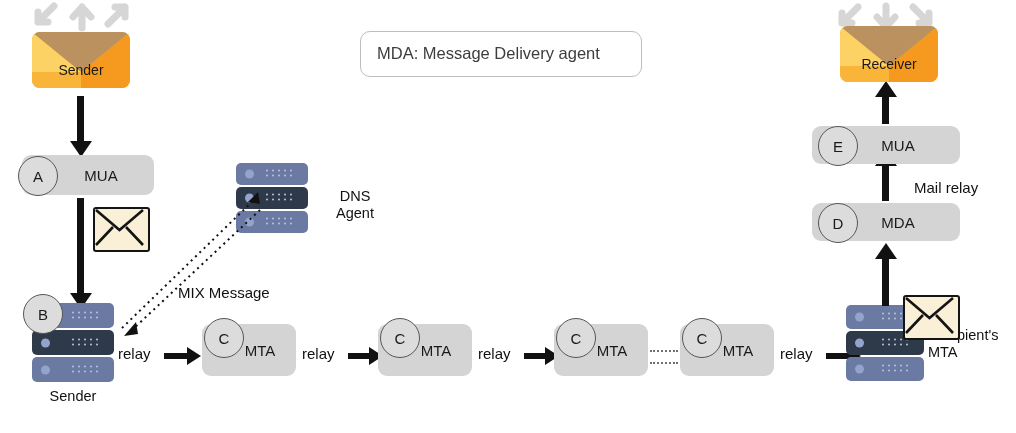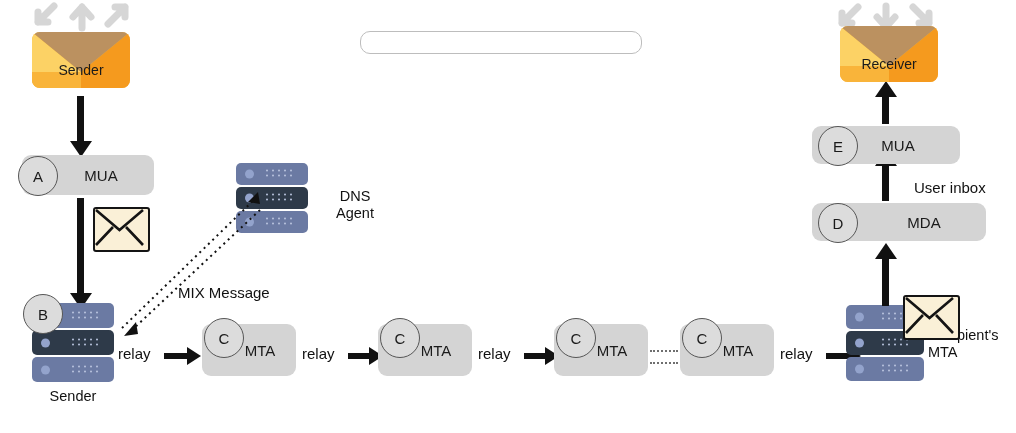--- a/index.html
+++ b/index.html
@@ -210,20 +210,21 @@
 
 <svg class="abs" style="left:110px;top:180px;width:160px;height:160px;" width="160" height="160">
   <path d="M12 148 L148 16" stroke="#111" stroke-width="2" stroke-dasharray="2,4" fill="none"></path>
   <polygon points="148,12 138,22 150,24" fill="#111"></polygon>
   <path d="M150 30 L22 150" stroke="#111" stroke-width="2" stroke-dasharray="2,4" fill="none"></path>
   <polygon points="14,156 26,142 28,154" fill="#111"></polygon>
 </svg>
 <div class="abs" style="left:178px;top:284px;font-size:15px;">MIX Message</div>
 
 <div class="abs legend" style="left:360px;top:31px;width:248px;">
+  <div>MDA: Message Delivery agent</div>
 </div>
 
 <div class="abs relay" style="left:118px;top:345px;">relay</div>
 <div class="abs arrowh" style="left:164px;top:353px;width:24px;"></div>
 
 <div class="abs procbox" style="left:202px;top:324px;width:94px;height:52px;">
   <span style="margin-left:22px;">MTA</span>
 </div>
 <div class="abs badge" style="left:204px;top:318px;">
   <span>C</span>
@@ -316,29 +317,29 @@
 
 <div class="abs arrowv up" style="left:882px;top:258px;height:48px;"></div>
 
 <div class="abs mail" style="left:903px;top:250px;width:53px;height:41px;">
   <svg width="49" height="37" viewBox="0 0 49 37" style="position:absolute;left:0;top:0;">
     <path d="M1 1 L24.5 21 L48 1" stroke="#141414" stroke-width="2.6" fill="none"></path>
     <path d="M1 36 L18 18 M48 36 L31 18" stroke="#141414" stroke-width="2.6" fill="none"></path>
   </svg>
 </div>
 
-<div class="abs procbox" style="left:812px;top:203px;width:148px;height:38px;padding-left:26px;">
+<div class="abs procbox" style="left:812px;top:203px;width:148px;height:38px;">
   <span style="margin-left:24px;">MDA</span>
 </div>
 <div class="abs badge" style="left:818px;top:203px;">
   <span>D</span>
 </div>
 
 <div class="abs arrowv up" style="left:882px;top:165px;height:36px;"></div>
-<div class="abs" style="left:914px;top:179px;font-size:15px;">User inbox</div>
+<div class="abs" style="left:914px;top:179px;font-size:15px;">Mail relay</div>
 
 <div class="abs procbox" style="left:812px;top:126px;width:148px;height:38px;">
   <span style="margin-left:24px;">MUA</span>
 </div>
 <div class="abs badge" style="left:818px;top:126px;">
   <span>E</span>
 </div>
 
 <div class="abs arrowv up" style="left:882px;top:96px;height:28px;"></div>
 

